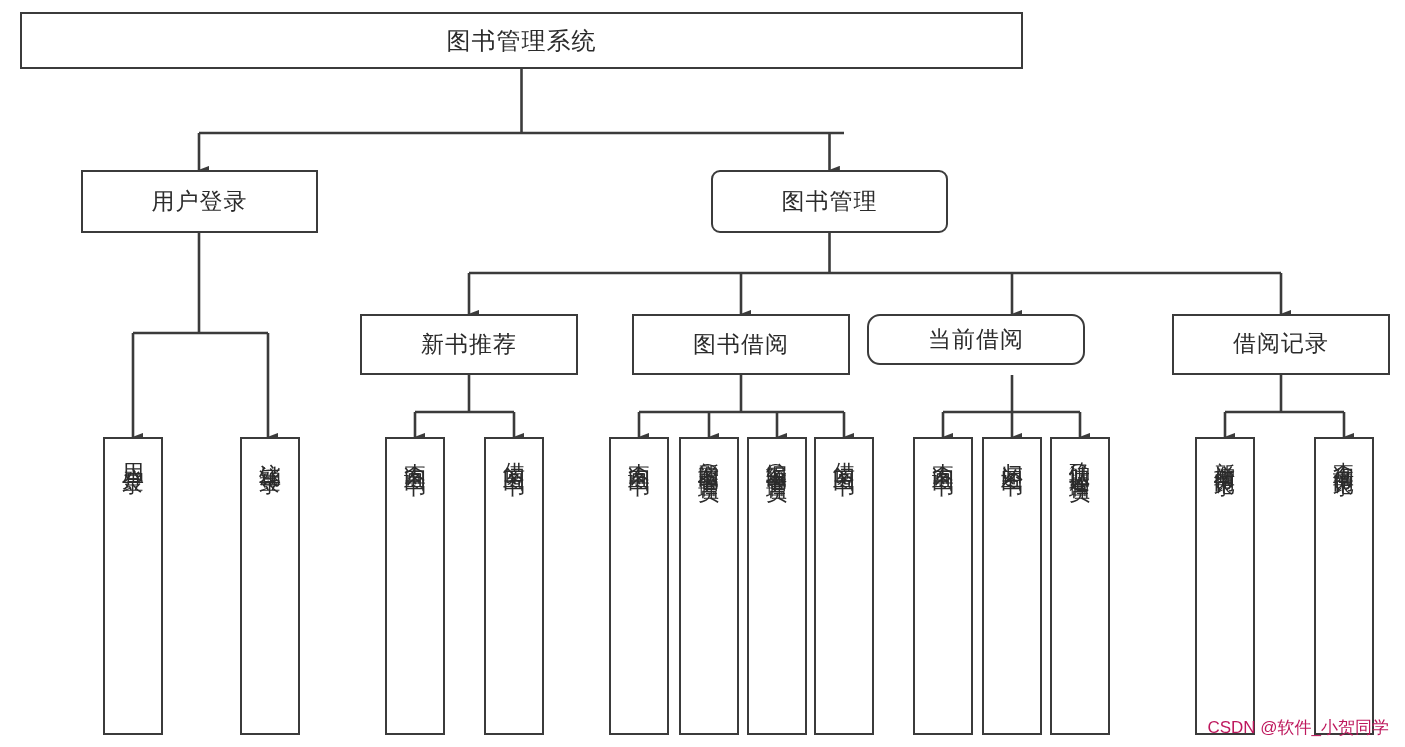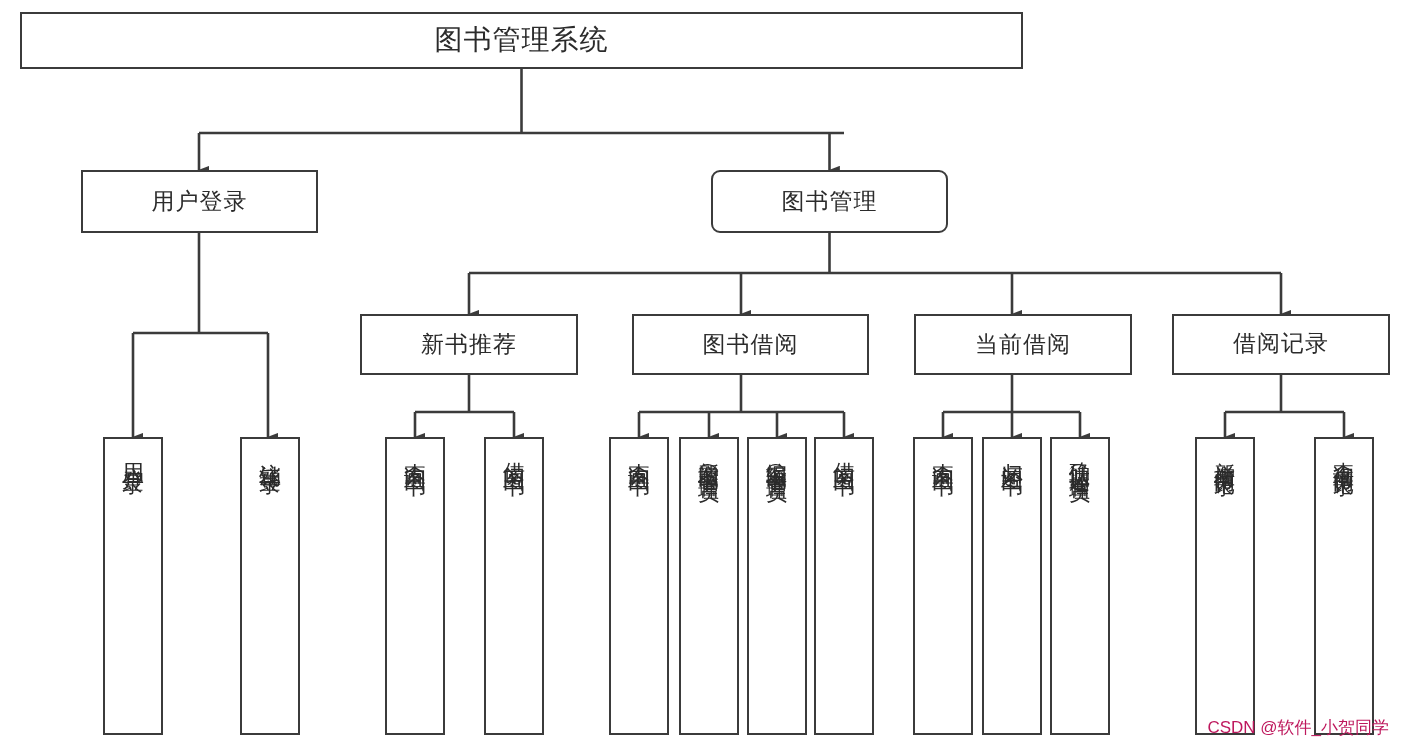--- a/index.html
+++ b/index.html
@@ -17,21 +17,21 @@
     justify-content:center;
     color:#2b2b2b;
     z-index:2;
   }
   .node .label{
     font-size:23px;
     letter-spacing:1px;
     line-height:1.15;
     white-space:nowrap;
   }
-  .node.root .label{font-size:28px;}
+  .node.root .label{font-size:24px;}
   .node.leaf{
     align-items:flex-start;
     justify-content:center;
     padding-top:6px;
   }
   .node.leaf .label{
     writing-mode:vertical-rl;
     text-orientation:upright;
     font-size:22px;
     letter-spacing:4px;
@@ -113,24 +113,24 @@
   <div class="node" style="left:81px;top:170px;width:237px;height:63px;">
     <span class="label">用户登录</span>
   </div>
   <div class="node" style="left:711px;top:170px;width:237px;height:63px;border-radius:9px;">
     <span class="label">图书管理</span>
   </div>
 
   <div class="node" style="left:360px;top:314px;width:218px;height:61px;">
     <span class="label">新书推荐</span>
   </div>
-  <div class="node" style="left:632px;top:314px;width:237px;height:61px;">
+  <div class="node" style="left:632px;top:314px;width:218px;height:61px;">
     <span class="label">图书借阅</span>
   </div>
-  <div class="node" style="left:914px;top:314px;width:218px;height:61px;">
+  <div class="node" style="left:867px;top:314px;width:218px;height:51px;border-radius:13px;">
     <span class="label">当前借阅</span>
   </div>
   <div class="node" style="left:1172px;top:314px;width:218px;height:61px;font-family:Liberation Serif, serif;">
     <span class="label">借阅记录</span>
   </div>
 
   <div class="node leaf" style="left:103px;top:437px;width:60px;height:298px;">
     <span class="label">用户登录</span>
   </div>
   <div class="node leaf" style="left:240px;top:437px;width:60px;height:298px;">

